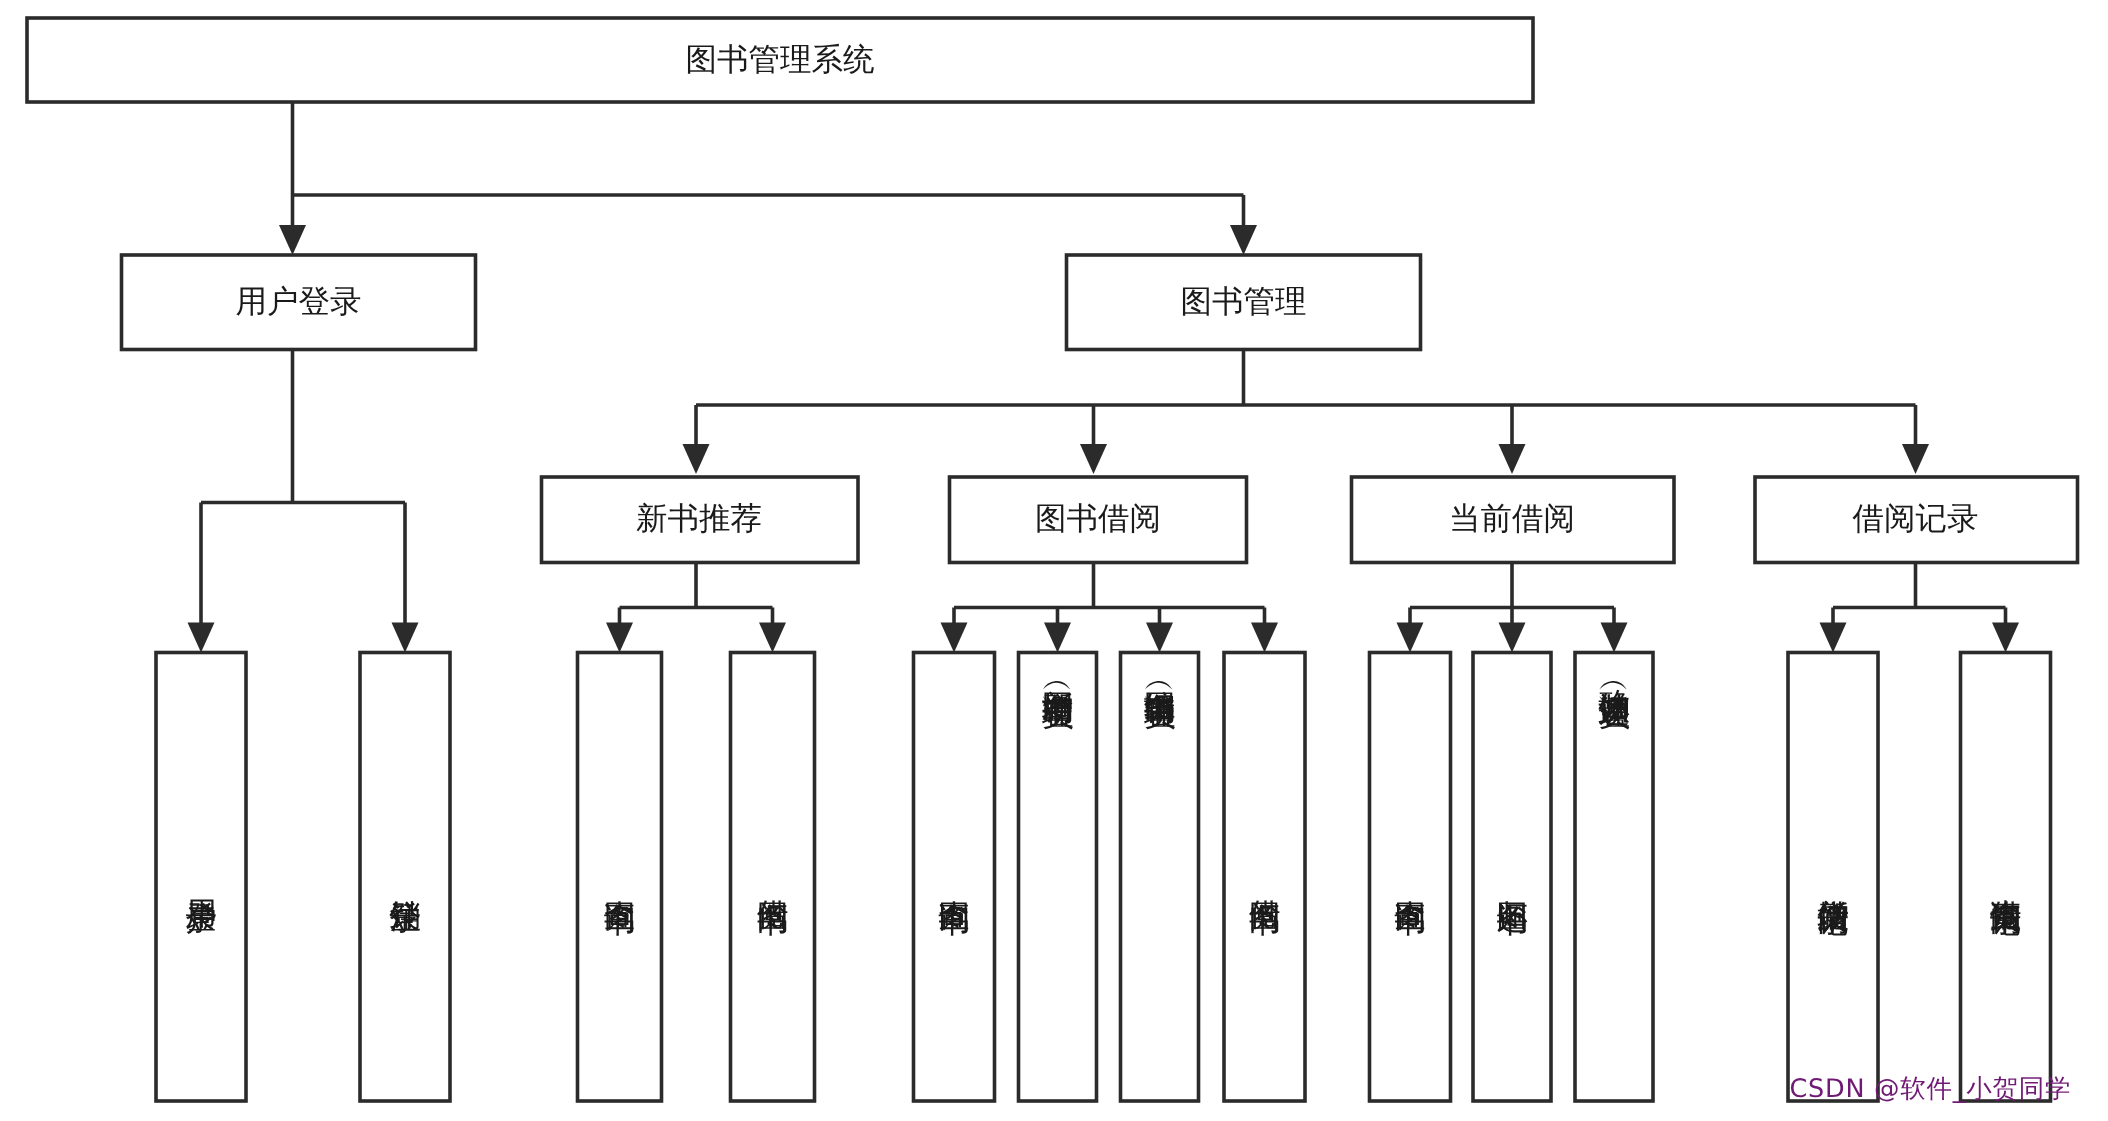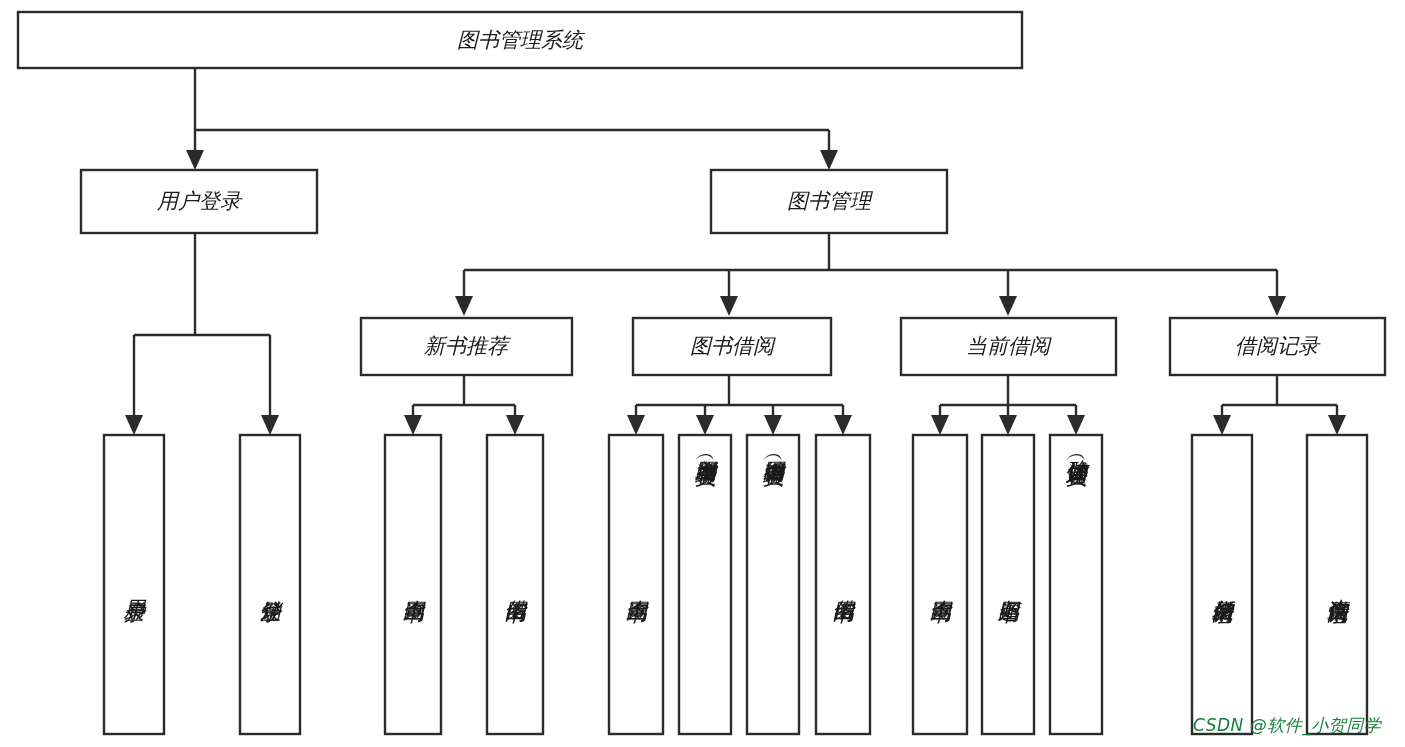--- a/index.html
+++ b/index.html
@@ -9,21 +9,20 @@
   }
   body {
     font-family: "DejaVu Sans", "Liberation Sans", sans-serif;
   }
   #diagram-root {
     position: relative;
     width: 1405px;
     height: 747px;
     background: #ffffff;
     overflow: hidden;
-    font-style: italic;
   }
   svg.flow {
     position: absolute;
     left: 0;
     top: 0;
     width: 1405px;
     height: 747px;
   }
   .node-box {
     fill: #ffffff;
@@ -44,21 +43,21 @@
     font-family: "DejaVu Sans", "Liberation Sans", sans-serif;
     font-size: 21px;
     fill: #1a1a1a;
     text-anchor: middle;
     dominant-baseline: middle;
   }
   .watermark {
     position: absolute;
     font-family: "DejaVu Sans", "Liberation Sans", sans-serif;
     font-size: 17px;
-    color: #15803d;
+    color: #701a75;
     letter-spacing: 0.5px;
     white-space: nowrap;
     pointer-events: none;
   }
 </style>
 </head>
 <body>
 
 <div id="diagram-root">
 

